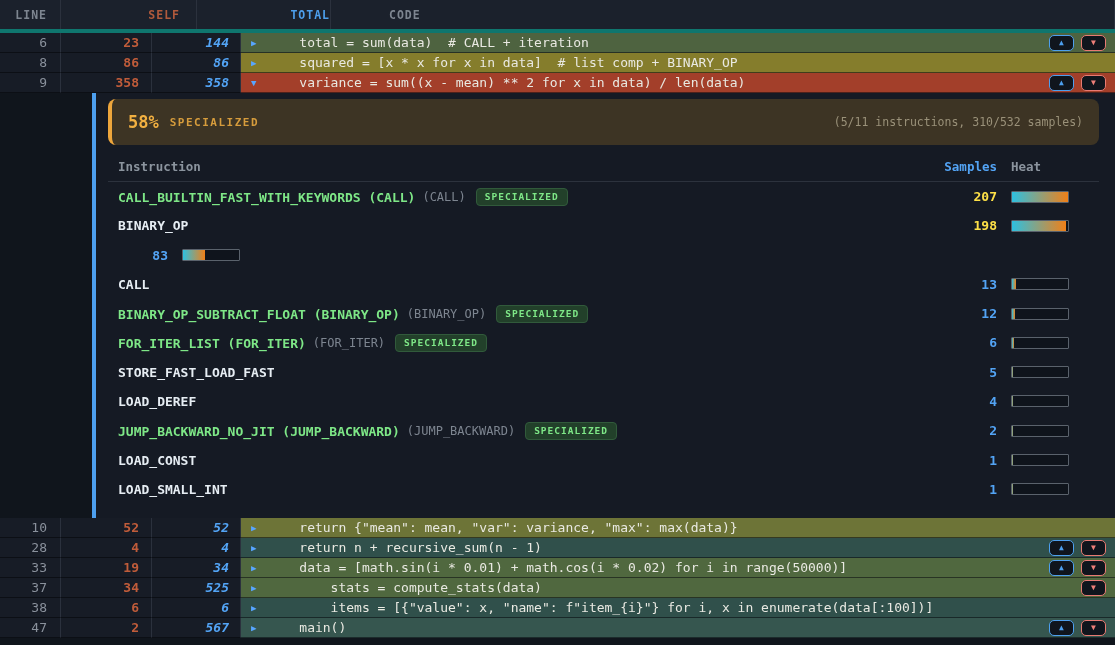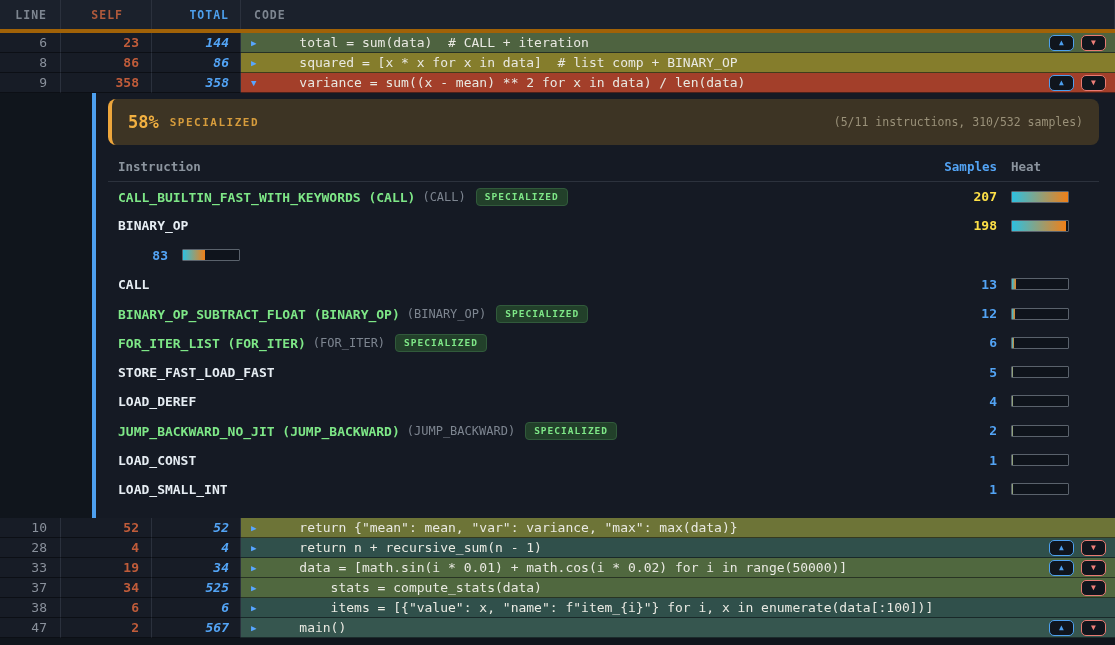--- a/index.html
+++ b/index.html
@@ -7,27 +7,27 @@
   body {
     width:1115px; height:645px; overflow:hidden;
     background:#10151c;
     font-family:"DejaVu Sans Mono", monospace;
   }
   .app { width:1115px; height:645px; position:relative; }
 
   
   .thead {
     display:flex; height:33px; background:#1b212c;
-    border-bottom:4px solid #a16207;
-    color:#7d8590; font-size:11.5px; font-weight:700; letter-spacing:1px;
+    border-bottom:4px solid #0f766e;
+    color:#7d8590; font-size:11.5px; font-weight:700; letter-spacing:1px;gap:45px;
   }
   .thead .hc { display:flex; align-items:center; height:100%; border-right:1px solid #2b313d; }
   .hc-line  { width:61px; justify-content:flex-end; padding-right:13px; }
-  .hc-self  { width:91px; justify-content:flex-end; padding-right:28px; color:#b25a3c; }
-  .hc-total { width:89px; justify-content:flex-end; padding-right:11px; color:#4d9fec; }
+  .hc-self  { width:91px; justify-content:flex-end; padding-right:16px; color:#b25a3c; }
+  .hc-total { width:89px; justify-content:flex-end; color:#4d9fec; }
   .hc-code  { flex:1; padding-left:13px; border-right:none; }
 
   
   .code-row { display:flex; height:20px; }
   .cell { display:flex; align-items:center; }
   .cell.num {
     background:#171c26; border-right:1px solid #2b313d;
     border-bottom:1px solid #0c0f15;
     justify-content:flex-end; font-size:13px; font-weight:700;
   }

